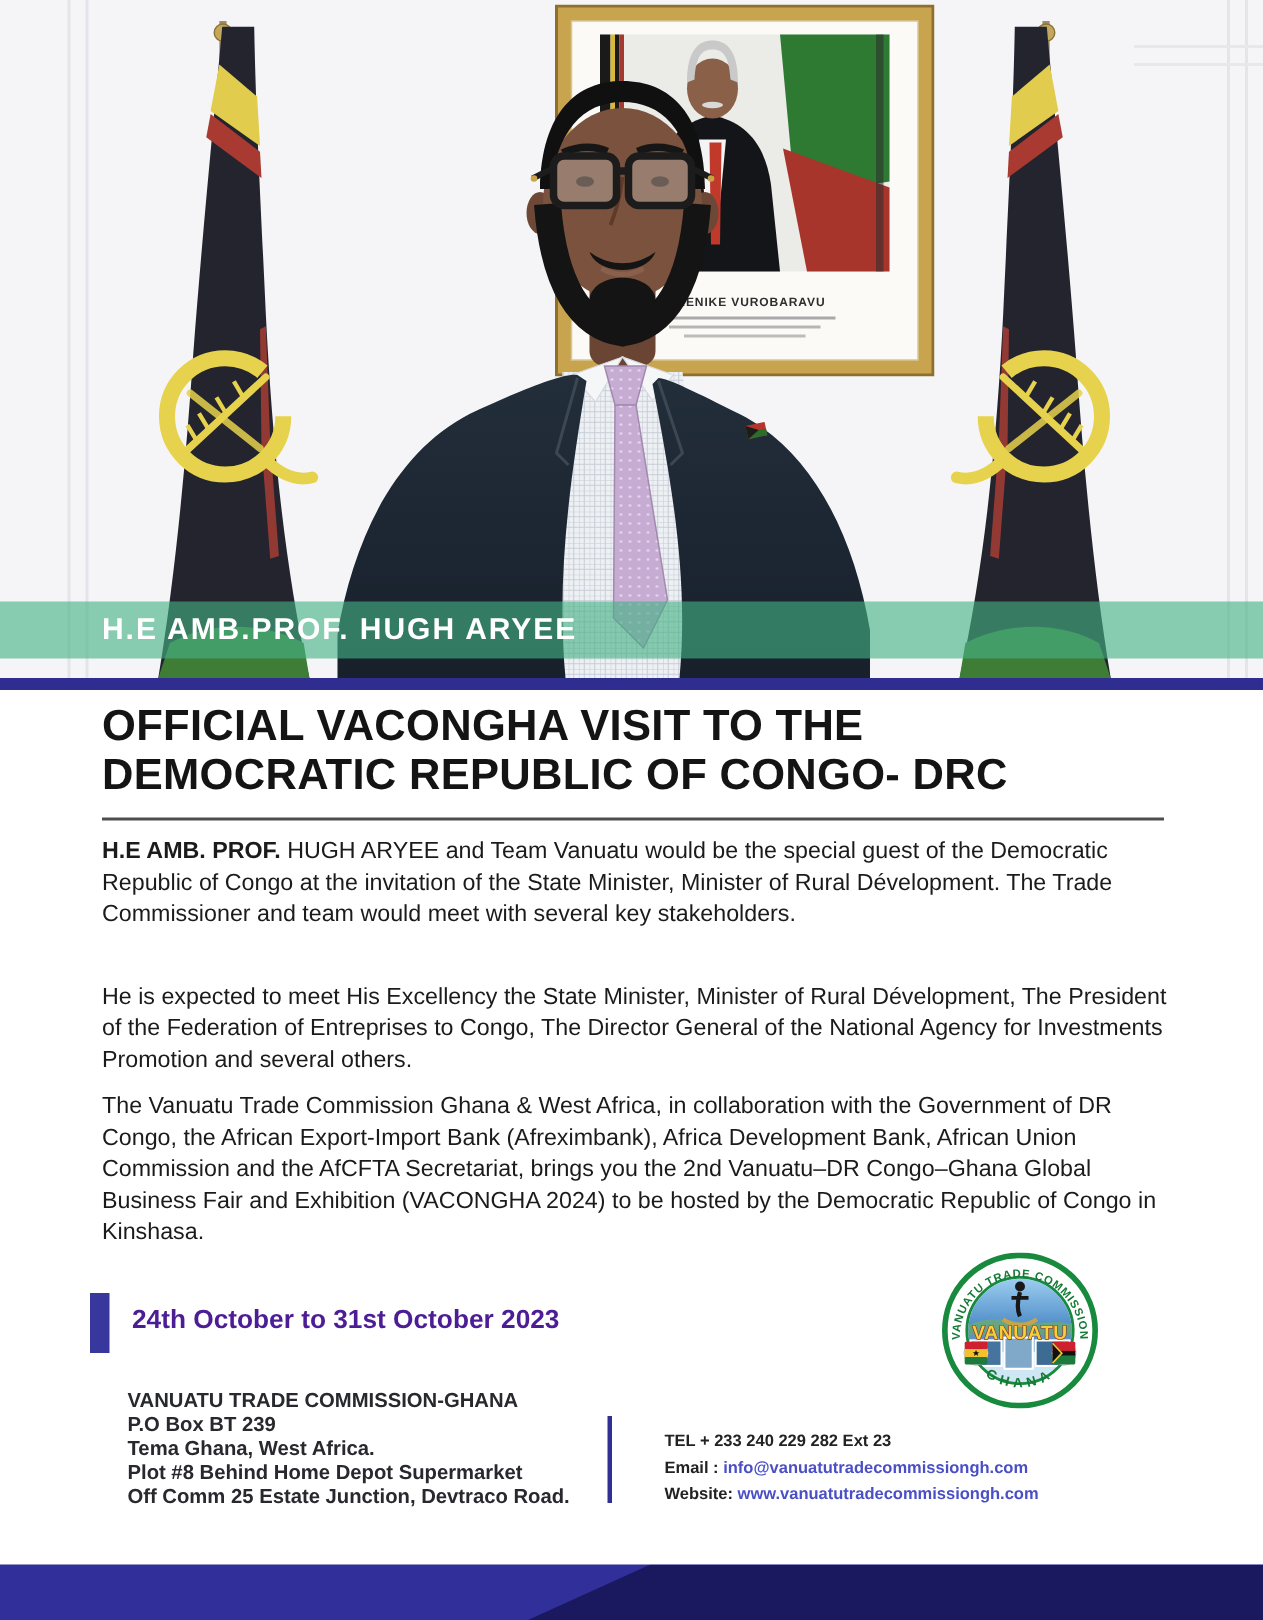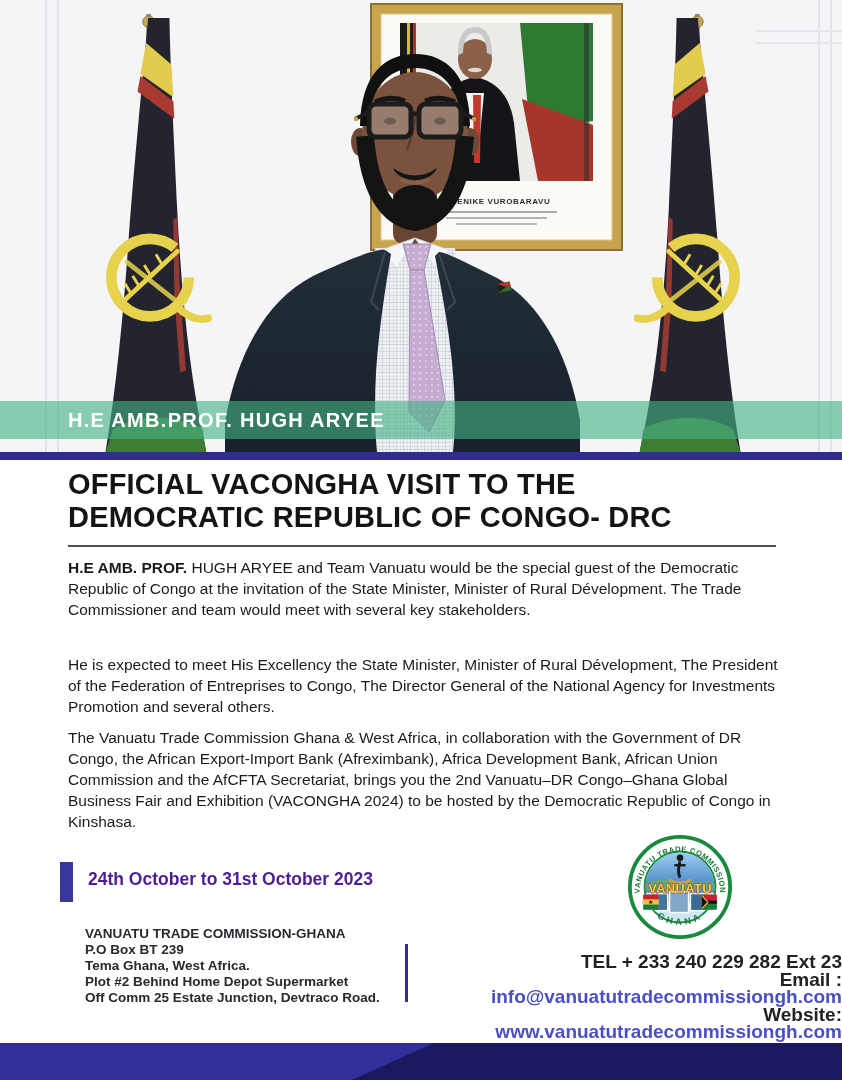--- a/index.html
+++ b/index.html
@@ -29,22 +29,22 @@
   .lead-bold{font-weight:700;}
 
   .date-bar{position:absolute;left:60px;top:862px;width:13px;height:40px;background:#38379d;}
   .date-text{position:absolute;left:88px;top:869px;font-size:17.5px;font-weight:700;color:#4c1d95;}
 
   .logo{position:absolute;left:628px;top:835px;}
 
   .addr{position:absolute;left:85px;top:926px;font-size:13.5px;line-height:16px;
         font-weight:600;color:#28282f;}
   .vdivider{position:absolute;left:405px;top:944px;width:3px;height:58px;background:#312f94;}
-  .contact{position:absolute;left:443px;top:953px;font-size:19px;line-height:17.5px;
-           font-weight:600;color:#222222;text-align:right;}
+  .contact{position:absolute;left:443px;top:953px;font-size:11px;line-height:17.5px;
+           font-weight:600;color:#222222;}
   .contact a{color:#4a4fc6;text-decoration:none;font-weight:600;}
 
   .band{position:absolute;left:0;top:1043px;width:842px;height:37px;background:#312f9a;}
   .band-dark{position:absolute;inset:0;background:#1a1960;
              clip-path:polygon(51.5% 0,100% 0,100% 100%,41.8% 100%);}
 </style>
 </head>
 <body>
 
 <div class="page">
@@ -247,21 +247,21 @@
     </text>
     <text font-size="9.5" font-weight="bold" fill="#157a36" letter-spacing="3.5">
       <textPath href="#arcBot" startOffset="50%" text-anchor="middle">GHANA</textPath>
     </text>
   </svg>
 
   <div class="addr">
     <div>VANUATU TRADE COMMISSION-GHANA</div>
     <div>P.O Box BT 239</div>
     <div>Tema Ghana, West Africa.</div>
-    <div>Plot #2 Behind Home Depot Supermarket</div>
+    <div>Plot #8 Behind Home Depot Supermarket</div>
     <div>Off Comm 25 Estate Junction, Devtraco Road.</div>
   </div>
 
   <div class="vdivider"></div>
 
   <div class="contact">
     <div>TEL + 233 240 229 282 Ext 23</div>
     <div>
       <span>Email :</span>
       <a href="#">info@vanuatutradecommissiongh.com</a>

